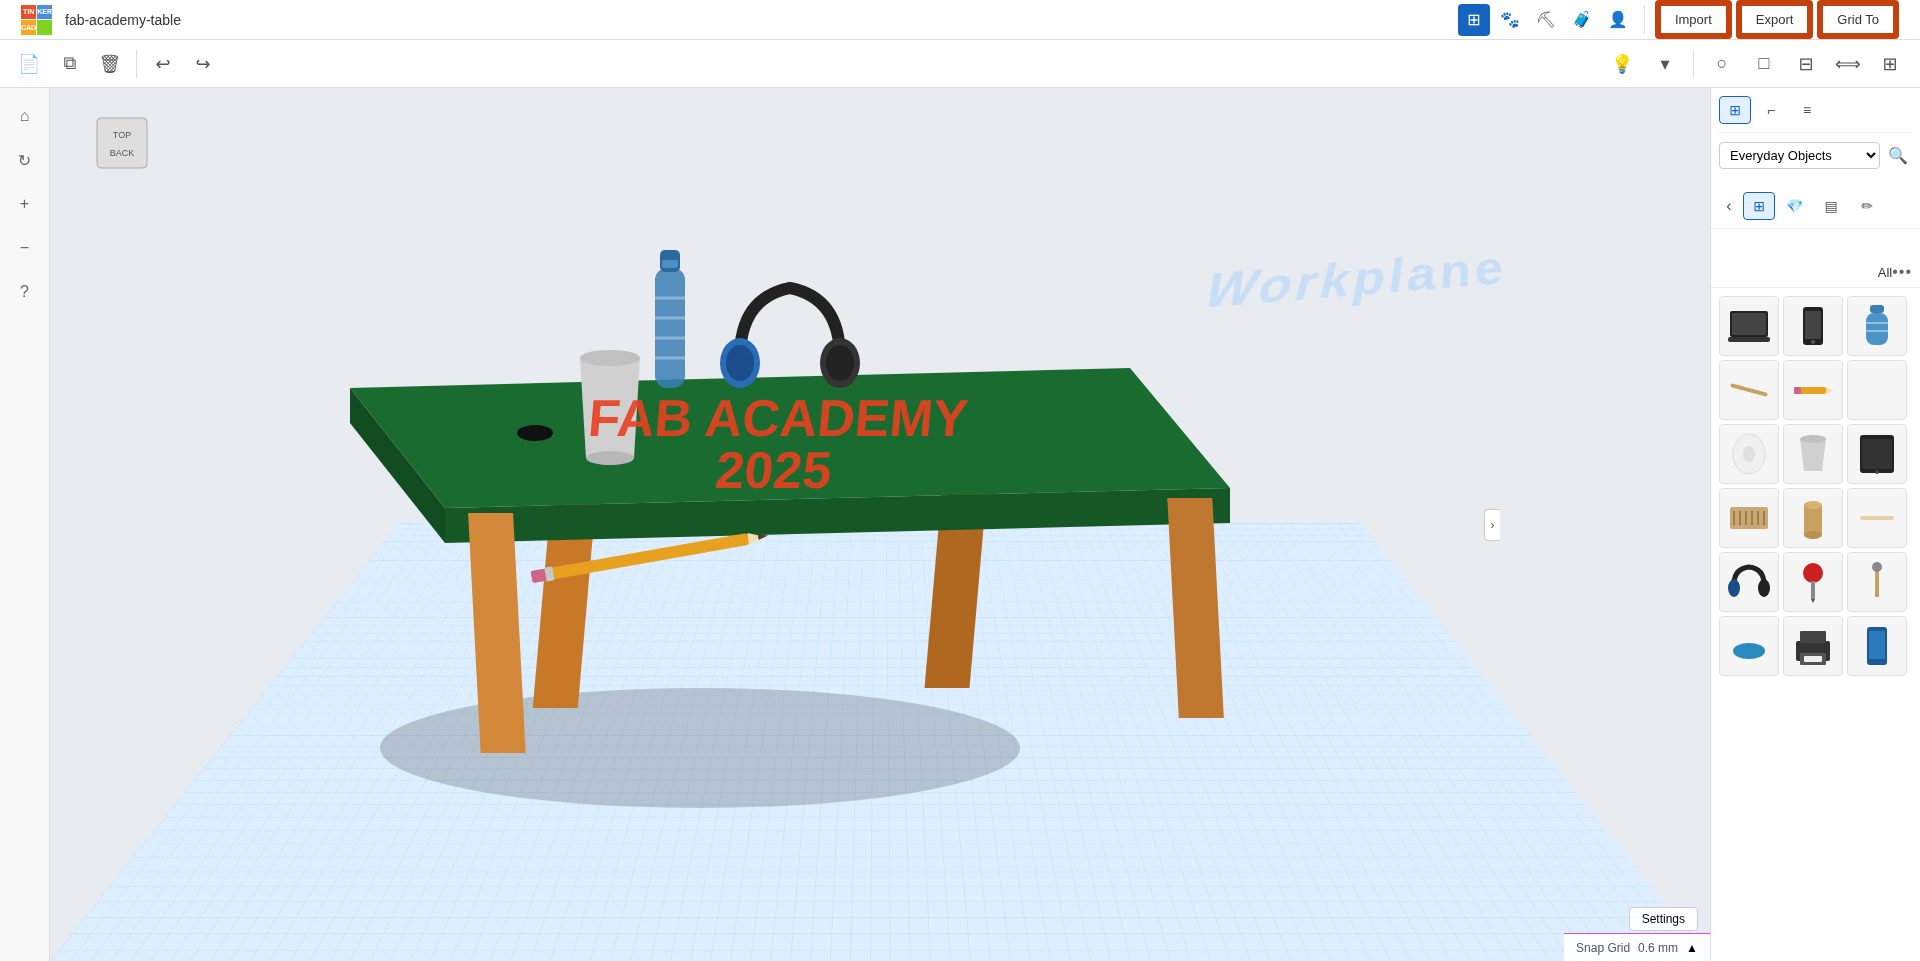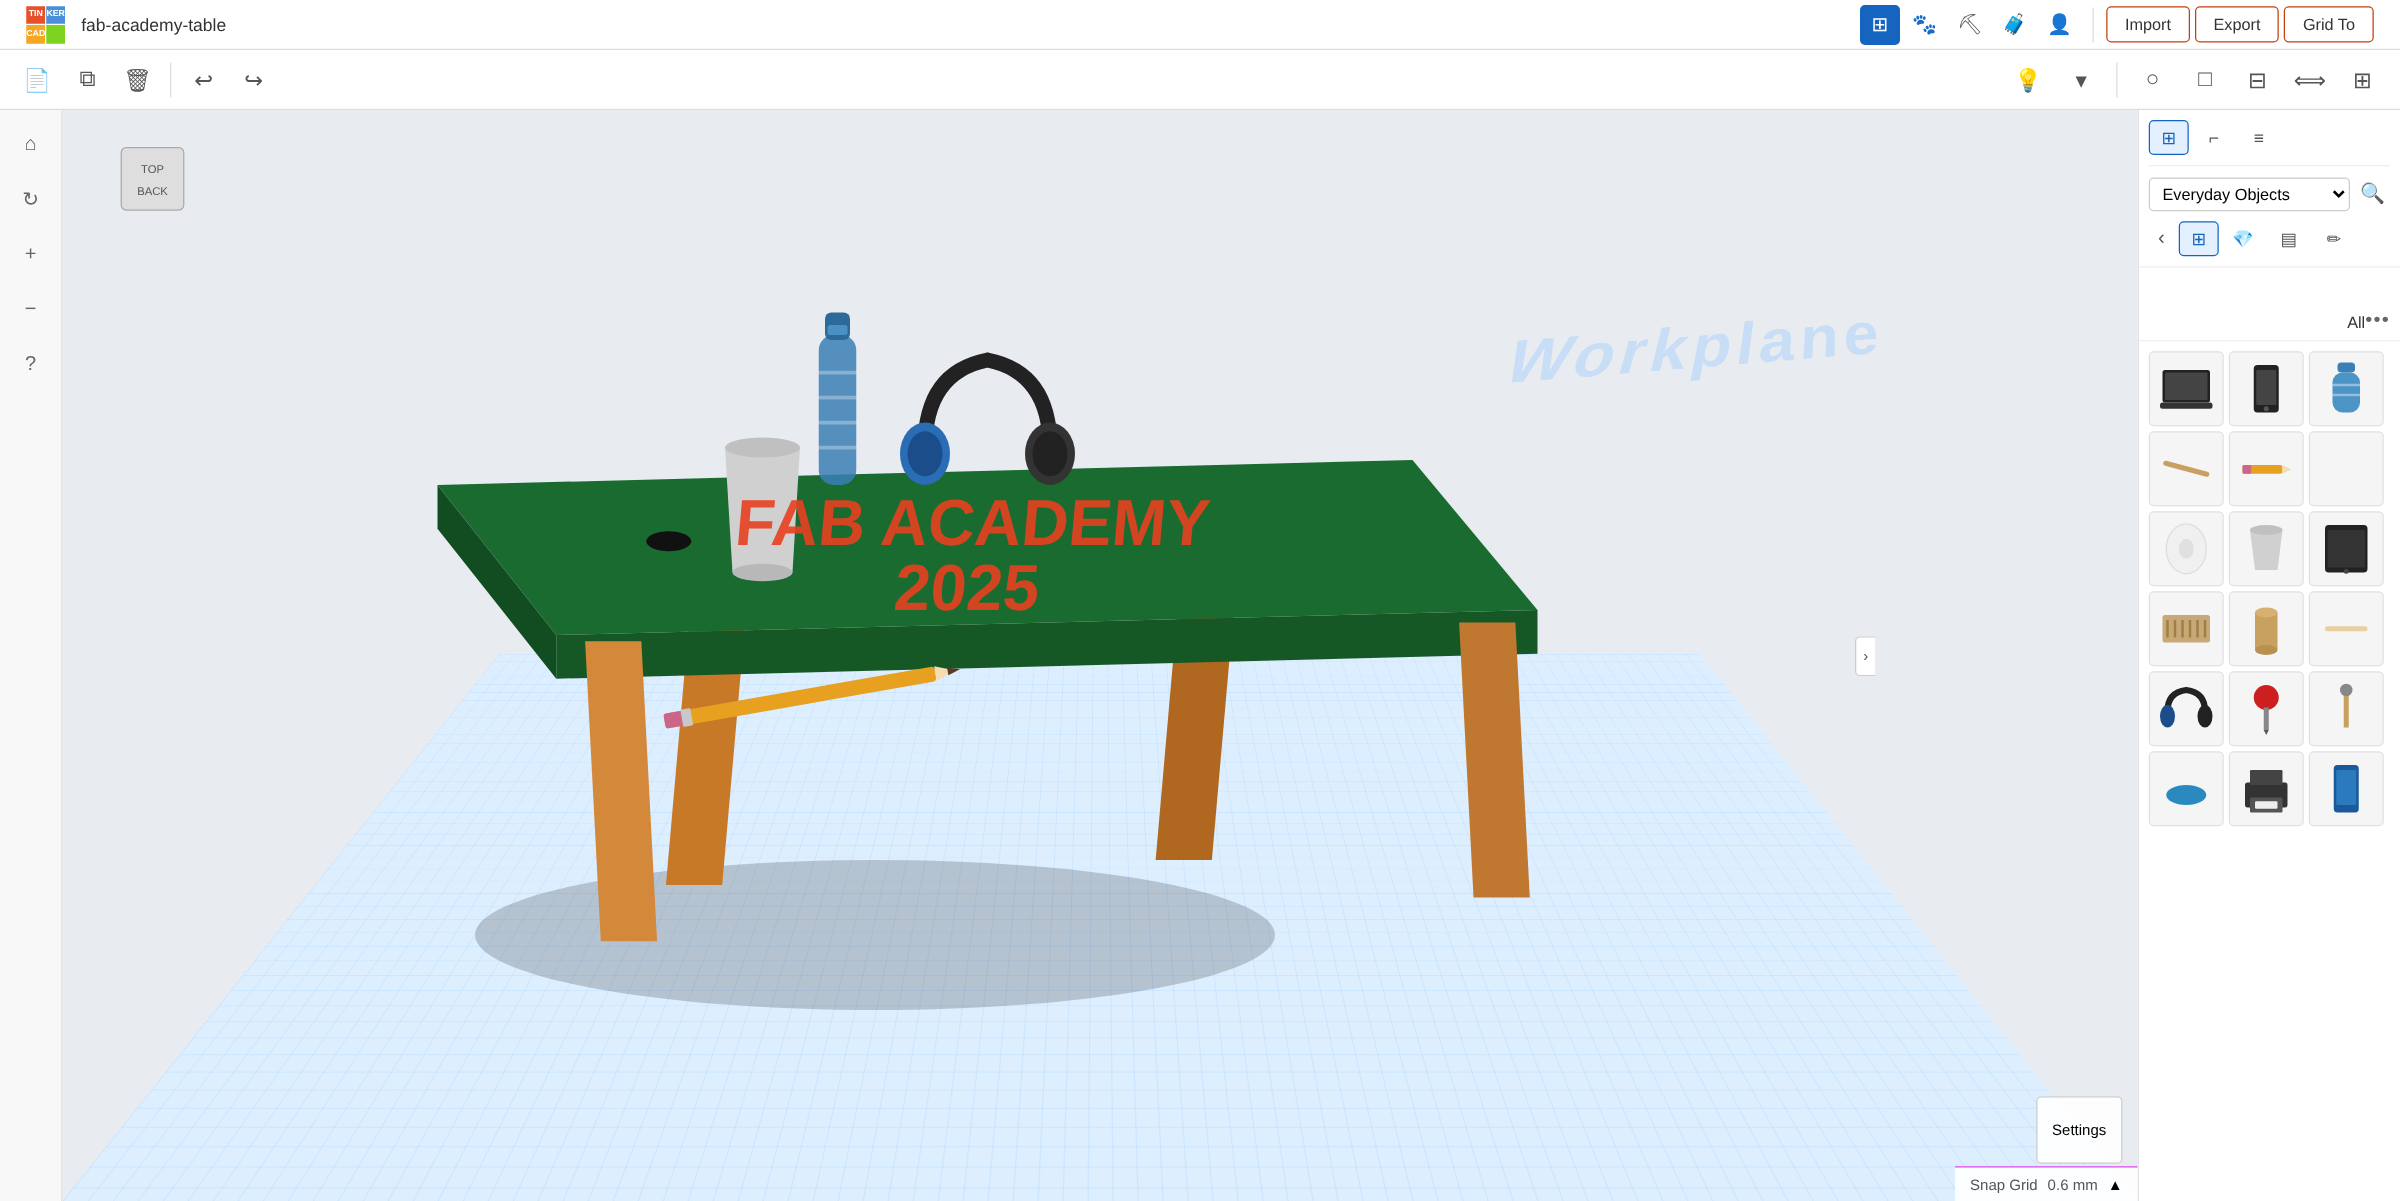--- a/index.html
+++ b/index.html
@@ -54,21 +54,21 @@
       width: 36px; height: 36px;
       background: none; border: 1px solid transparent; cursor: pointer;
       display: flex; align-items: center; justify-content: center;
       border-radius: 4px; color: #555; font-size: 18px;
     }
     .tb-separator { width: 1px; height: 28px; background: #ddd; margin: 0 4px; }
     .toolbar-spacer { flex: 1; }
     .toolbar-right { display: flex; align-items: center; gap: 6px; }
     .action-btn {
       padding: 6px 14px;
-      background: none; border: 1px solid #c2410c; cursor: pointer;
+      background: none; border: 6px solid #c2410c; cursor: pointer;
       border-radius: 4px; font-size: 13px; color: #333; text-align: right;
     }
 
     
     #main { display: flex; flex: 1; overflow: hidden; }
 
     
     #left-sidebar {
       width: 50px;
       background: #f8f8f8;
@@ -152,21 +152,21 @@
       font-size: 12px;
       color: #555;
     }
     #settings-btn {
       position: absolute;
       bottom: 30px;
       right: 12px;
       background: rgba(255,255,255,0.9);
       border: 1px solid #ccc;
       border-radius: 4px;
-      padding: 19px 12px;
+      padding: 4px 12px;
       font-size: 12px;
       cursor: pointer;
     }
 
     
     #right-sidebar {
       width: 210px;
       background: #ffffff;
       border-left: 1px solid #ddd;
       display: flex;
@@ -174,21 +174,21 @@
       flex-shrink: 0;
     }
     #sidebar-header {
       padding: 8px;
       border-bottom: 1px solid #eee;
     }
     #category-row {
       display: flex;
       align-items: center;
       gap: 4px;
-      margin-bottom: 8px;
+      margin-bottom: 23px;
     }
     #category-select {
       flex: 1;
       padding: 4px 6px;
       border: 1px solid #ccc;
       border-radius: 4px;
       font-size: 13px;
       background: white;
     }
     #search-btn {

